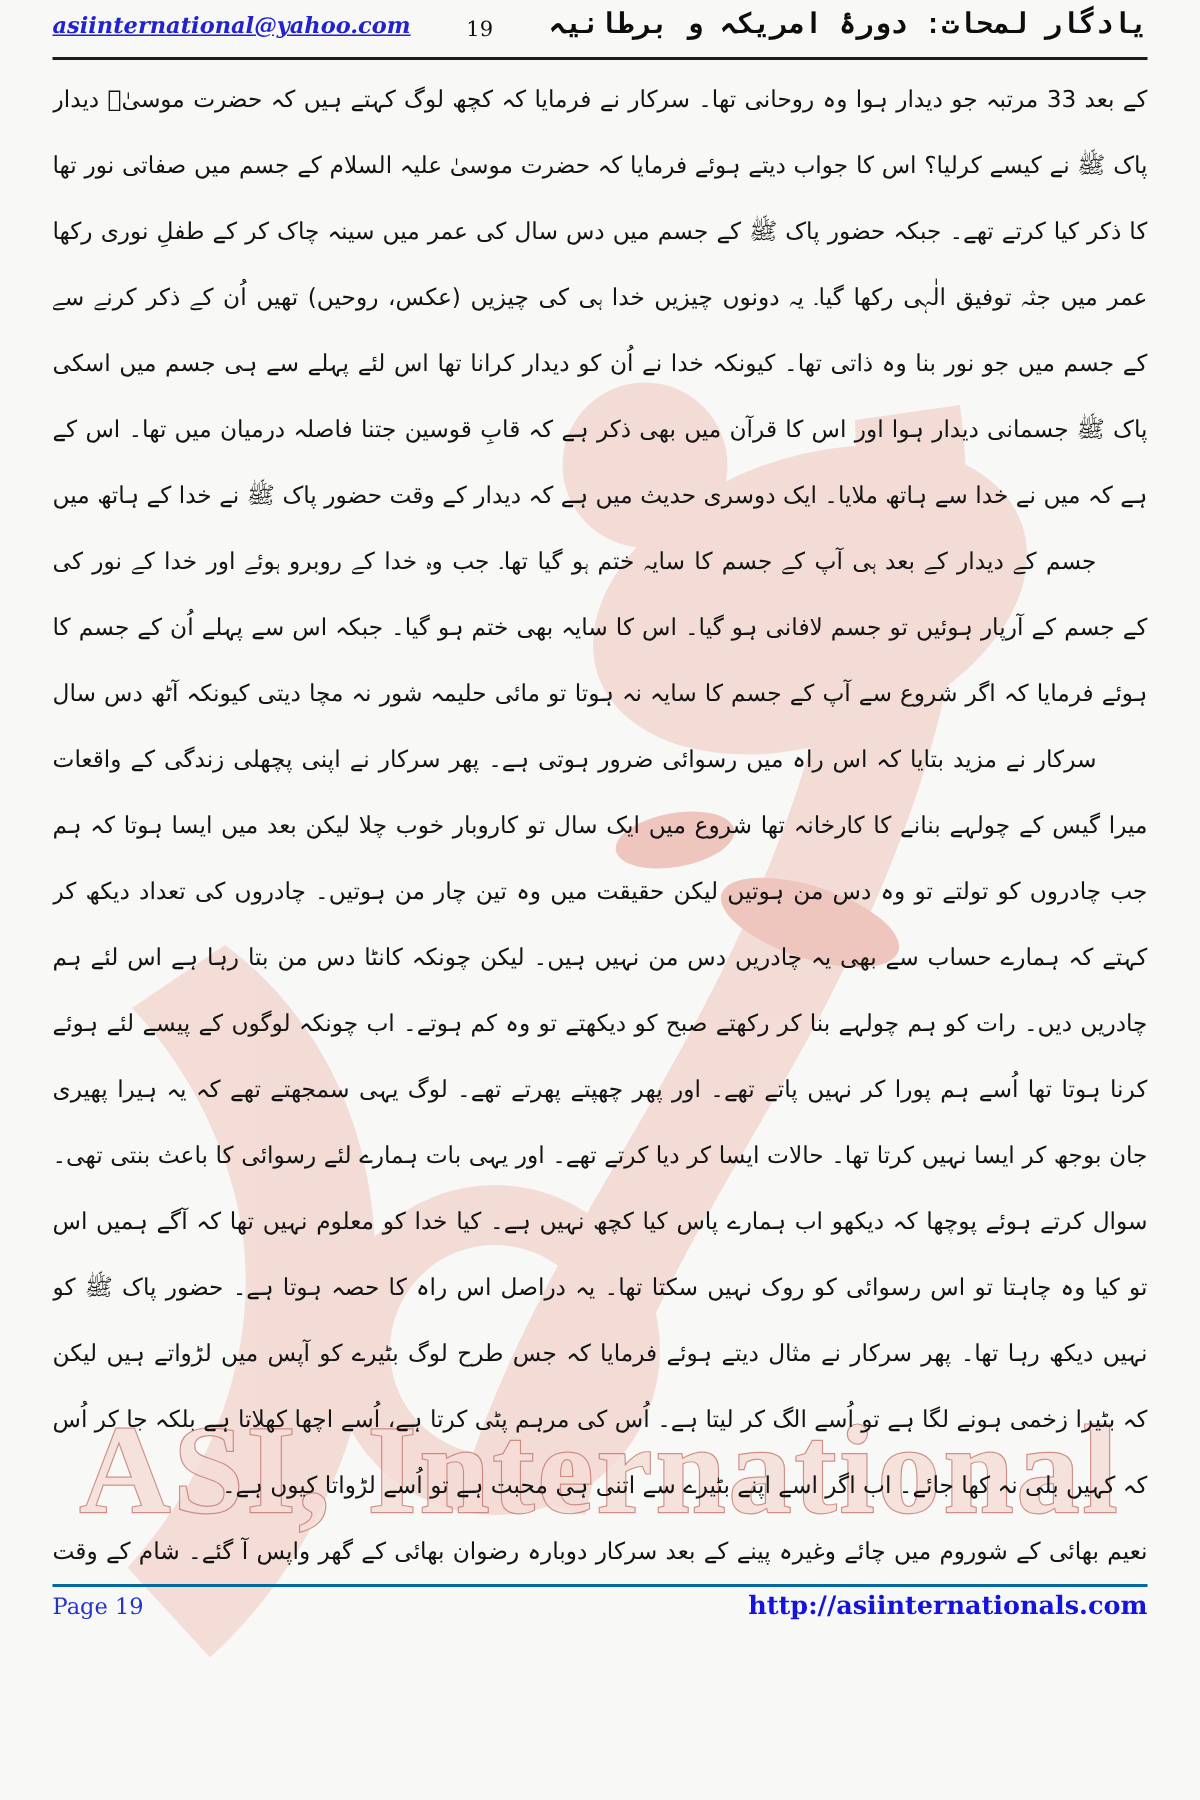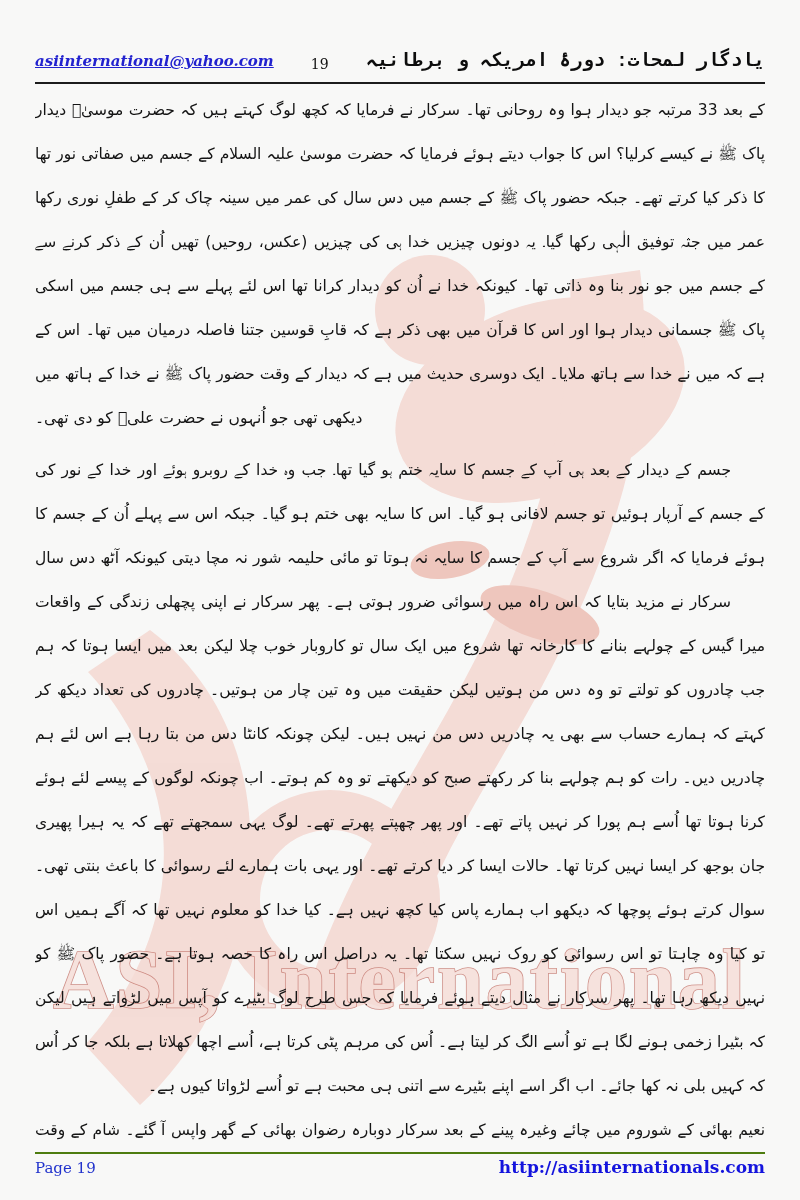--- a/index.html
+++ b/index.html
@@ -9,21 +9,21 @@
     background:#f8f8f7;overflow:hidden;
   }
   
   .wm{position:absolute;left:0;top:0;z-index:0;pointer-events:none;}
   .wm-text{
     font-family:"Liberation Serif",serif;font-weight:bold;font-size:84px;
     letter-spacing:2px;stroke:#c4766d;stroke-width:1.6px;paint-order:stroke;
     opacity:.8;
   }
   
-  .content{position:relative;z-index:1;margin-top:44px;}
+  .content{position:relative;z-index:1;}
   .header{
     display:flex;align-items:flex-start;justify-content:space-between;
     padding:8px 35px 0 35px;height:30px;
   }
   .email{
     font-family:"DejaVu Serif",serif;font-style:italic;font-weight:bold;
     font-size:15px;color:#2222cf;text-decoration:underline;cursor:pointer;
   }
   .pagenum{
     font-family:"DejaVu Serif",serif;font-size:14px;font-weight:normal;
@@ -43,21 +43,21 @@
     font-family:"DejaVu Sans",sans-serif;font-size:15.5px;color:#141414;
     text-align:justify;text-align-last:justify;
   }
   .line.end{text-align-last:right;}
   .line.left{text-align-last:left;}
   .line.center{text-align-last:center;}
   .line.indent{padding-right:34px;}
   .line.gap{margin-bottom:8px;}
   
   .footer{
-    margin:0 35px;border-top:2px solid #4d7c0f;padding-top:3px;
+    margin:0 35px;border-top:2px solid #0369a1;padding-top:3px;
     display:flex;justify-content:space-between;align-items:baseline;
   }
   .footer-page{
     font-family:"DejaVu Serif",serif;font-size:15px;color:#2233cc;
   }
   .footer-url{
     font-family:"DejaVu Serif",serif;font-weight:bold;
     font-size:17px;color:#1414dd;cursor:pointer;
   }
 </style>
@@ -91,21 +91,20 @@
     <div class="header-rule"></div>
 
     <div class="bodytext">
         <div class="line">کے بعد 33 مرتبہ جو دیدار ہوا وہ روحانی تھا۔ سرکار نے فرمایا کہ کچھ لوگ کہتے ہیں کہ حضرت موسیٰؑ دیدار برداشت نہ کر سکے تو حضور</div>
         <div class="line">پاک ﷺ نے کیسے کرلیا؟ اس کا جواب دیتے ہوئے فرمایا کہ حضرت موسیٰ علیہ السلام کے جسم میں صفاتی نور تھا وہ خدا کے صفاتی اسم</div>
         <div class="line">کا ذکر کیا کرتے تھے۔ جبکہ حضور پاک ﷺ کے جسم میں دس سال کی عمر میں سینہ چاک کر کے طفلِ نوری رکھا گیا اور پھر تیس سال کی</div>
         <div class="line">عمر میں جثہ توفیق الٰہی رکھا گیا۔ یہ دونوں چیزیں خدا ہی کی چیزیں (عکس، روحیں) تھیں اُن کے ذکر کرنے سے حضور پاک ﷺ</div>
         <div class="line">کے جسم میں جو نور بنا وہ ذاتی تھا۔ کیونکہ خدا نے اُن کو دیدار کرانا تھا اس لئے پہلے سے ہی جسم میں اسکی تاب اور طاقت رکھی گئی۔ حضور</div>
         <div class="line">پاک ﷺ جسمانی دیدار ہوا اور اس کا قرآن میں بھی ذکر ہے کہ قابِ قوسین جتنا فاصلہ درمیان میں تھا۔ اس کے علاوہ حدیث میں</div>
         <div class="line">ہے کہ میں نے خدا سے ہاتھ ملایا۔ ایک دوسری حدیث میں ہے کہ دیدار کے وقت حضور پاک ﷺ نے خدا کے ہاتھ میں وہ انگوٹھی</div>
-        <div class="line left gap">دیکھی تھی جو اُنہوں نے حضرت علیؓ کو دی تھی۔</div>
         <div class="line indent">جسم کے دیدار کے بعد ہی آپ کے جسم کا سایہ ختم ہو گیا تھا۔ جب وہ خدا کے روبرو ہوئے اور خدا کے نور کی کرنیں آپ ﷺ</div>
         <div class="line">کے جسم کے آرپار ہوئیں تو جسم لافانی ہو گیا۔ اس کا سایہ بھی ختم ہو گیا۔ جبکہ اس سے پہلے اُن کے جسم کا سایہ تھا۔ اس کا ثبوت دیتے</div>
         <div class="line">ہوئے فرمایا کہ اگر شروع سے آپ کے جسم کا سایہ نہ ہوتا تو مائی حلیمہ شور نہ مچا دیتی کیونکہ آٹھ دس سال تو آپ ﷺ اُن کے پاس رہے</div>
         <div class="line indent">سرکار نے مزید بتایا کہ اس راہ میں رسوائی ضرور ہوتی ہے۔ پھر سرکار نے اپنی پچھلی زندگی کے واقعات بتاتے ہوئے فرمایا کہ</div>
         <div class="line">میرا گیس کے چولہے بنانے کا کارخانہ تھا شروع میں ایک سال تو کاروبار خوب چلا لیکن بعد میں ایسا ہوتا کہ ہم چادریں لینے جاتے</div>
         <div class="line">جب چادروں کو تولتے تو وہ دس من ہوتیں لیکن حقیقت میں وہ تین چار من ہوتیں۔ چادروں کی تعداد دیکھ کر بیچنے والے حیران ہوتے اور</div>
         <div class="line">کہتے کہ ہمارے حساب سے بھی یہ چادریں دس من نہیں ہیں۔ لیکن چونکہ کانٹا دس من بتا رہا ہے اس لئے ہم پابند ہیں کہ آپ کو اتنی ہی</div>
         <div class="line">چادریں دیں۔ رات کو ہم چولہے بنا کر رکھتے صبح کو دیکھتے تو وہ کم ہوتے۔ اب چونکہ لوگوں کے پیسے لئے ہوئے تھے اور ان کا آرڈر پورا</div>
         <div class="line">کرنا ہوتا تھا اُسے ہم پورا کر نہیں پاتے تھے۔ اور پھر چھپتے پھرتے تھے۔ لوگ یہی سمجھتے تھے کہ یہ ہیرا پھیری کرنے والا ہے۔ جبکہ میں</div>
         <div class="line">جان بوجھ کر ایسا نہیں کرتا تھا۔ حالات ایسا کر دیا کرتے تھے۔ اور یہی بات ہمارے لئے رسوائی کا باعث بنتی تھی۔ پھر سرکار نے ہم سے</div>

